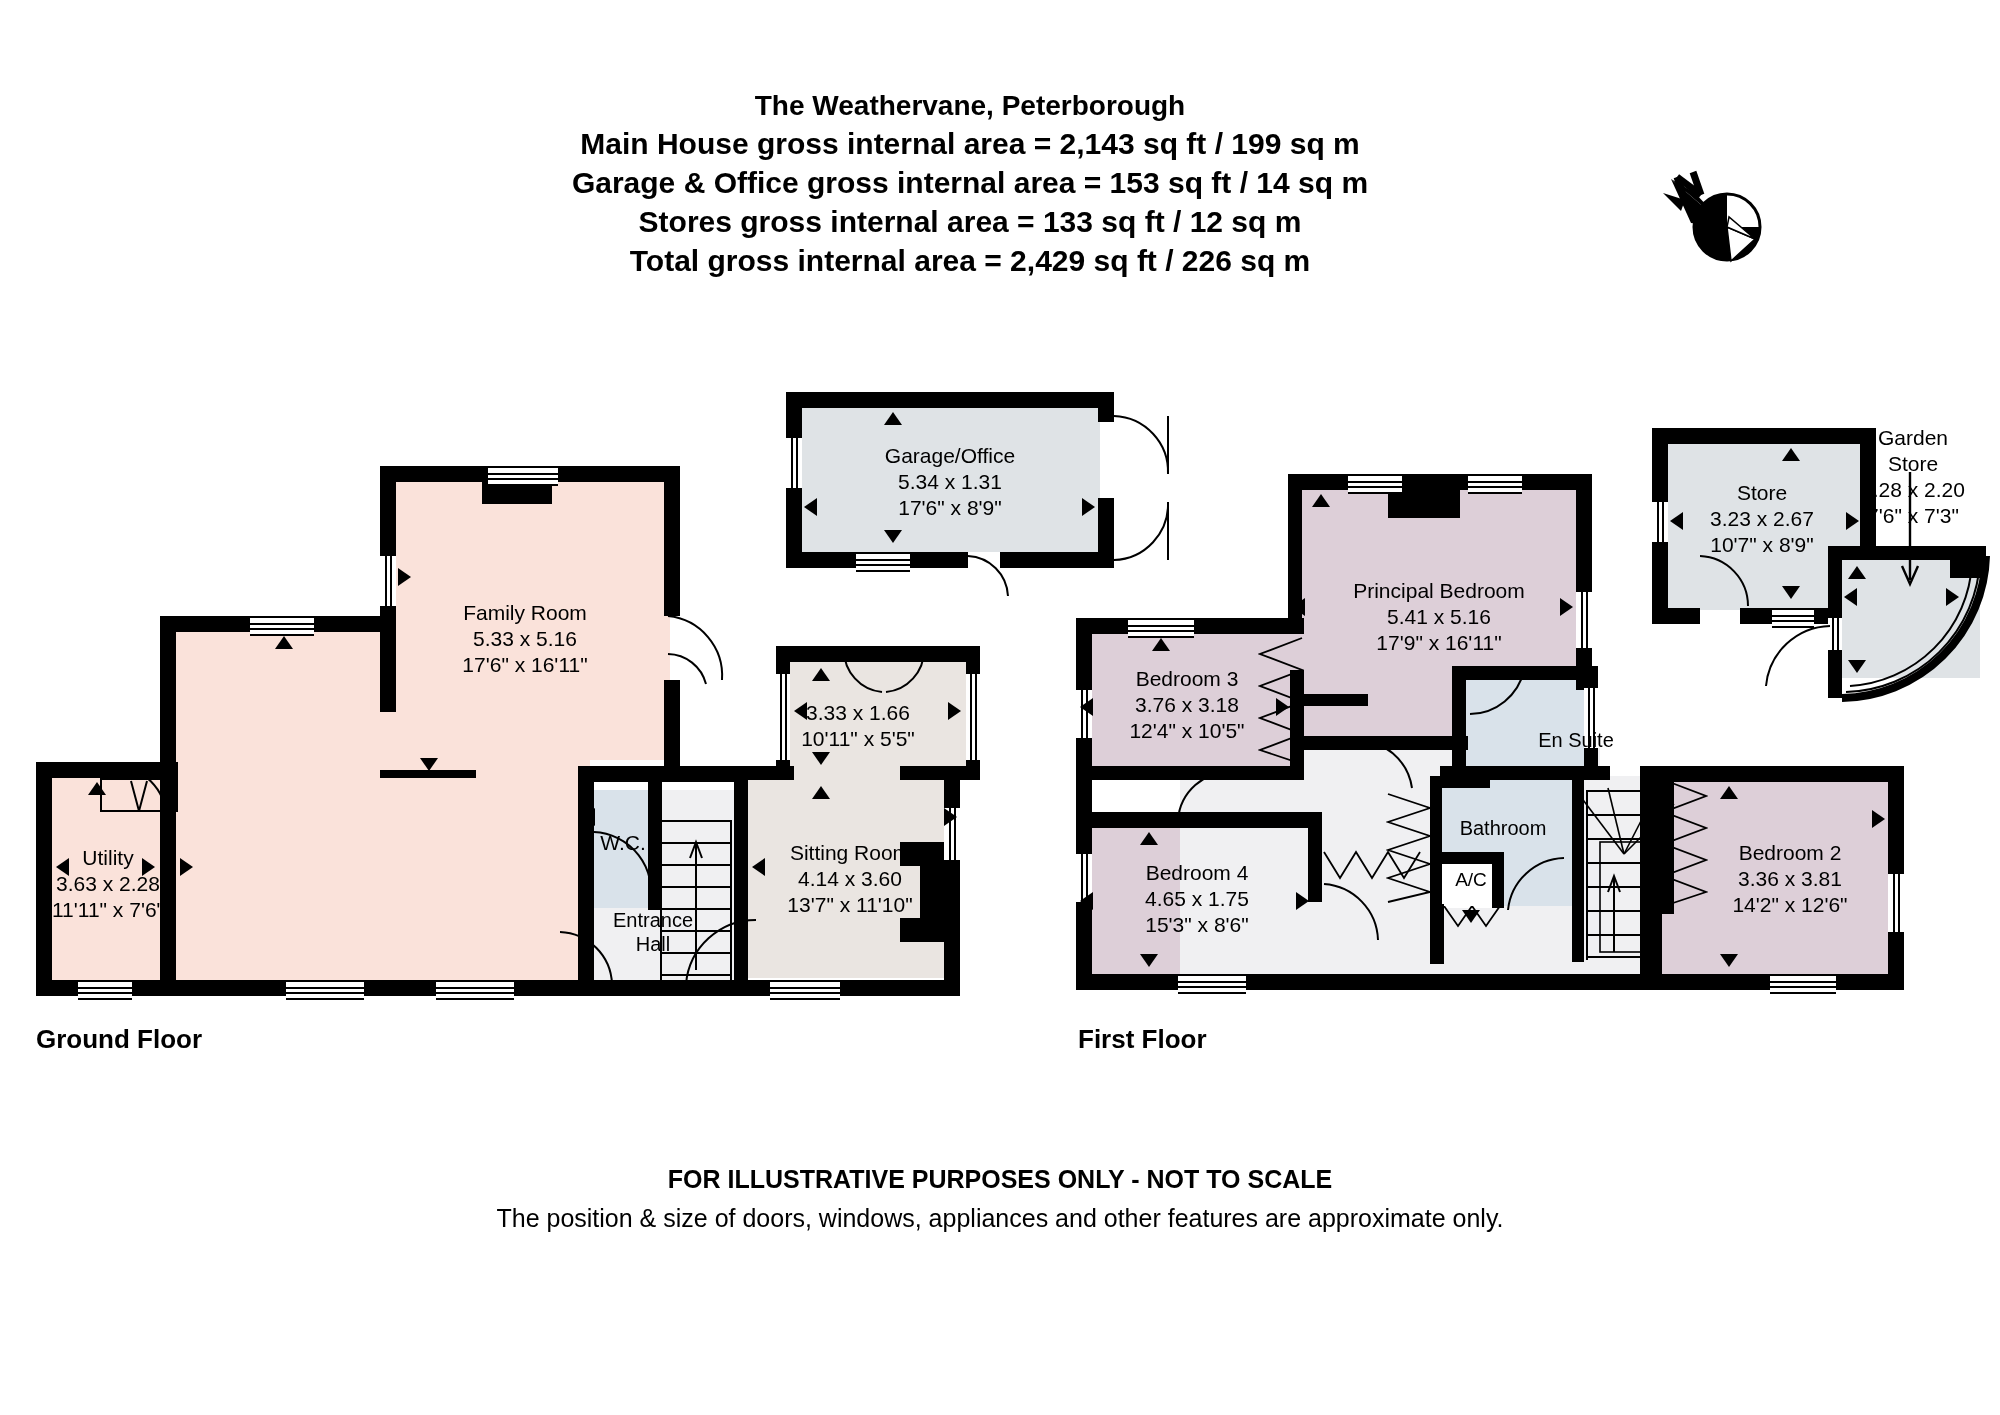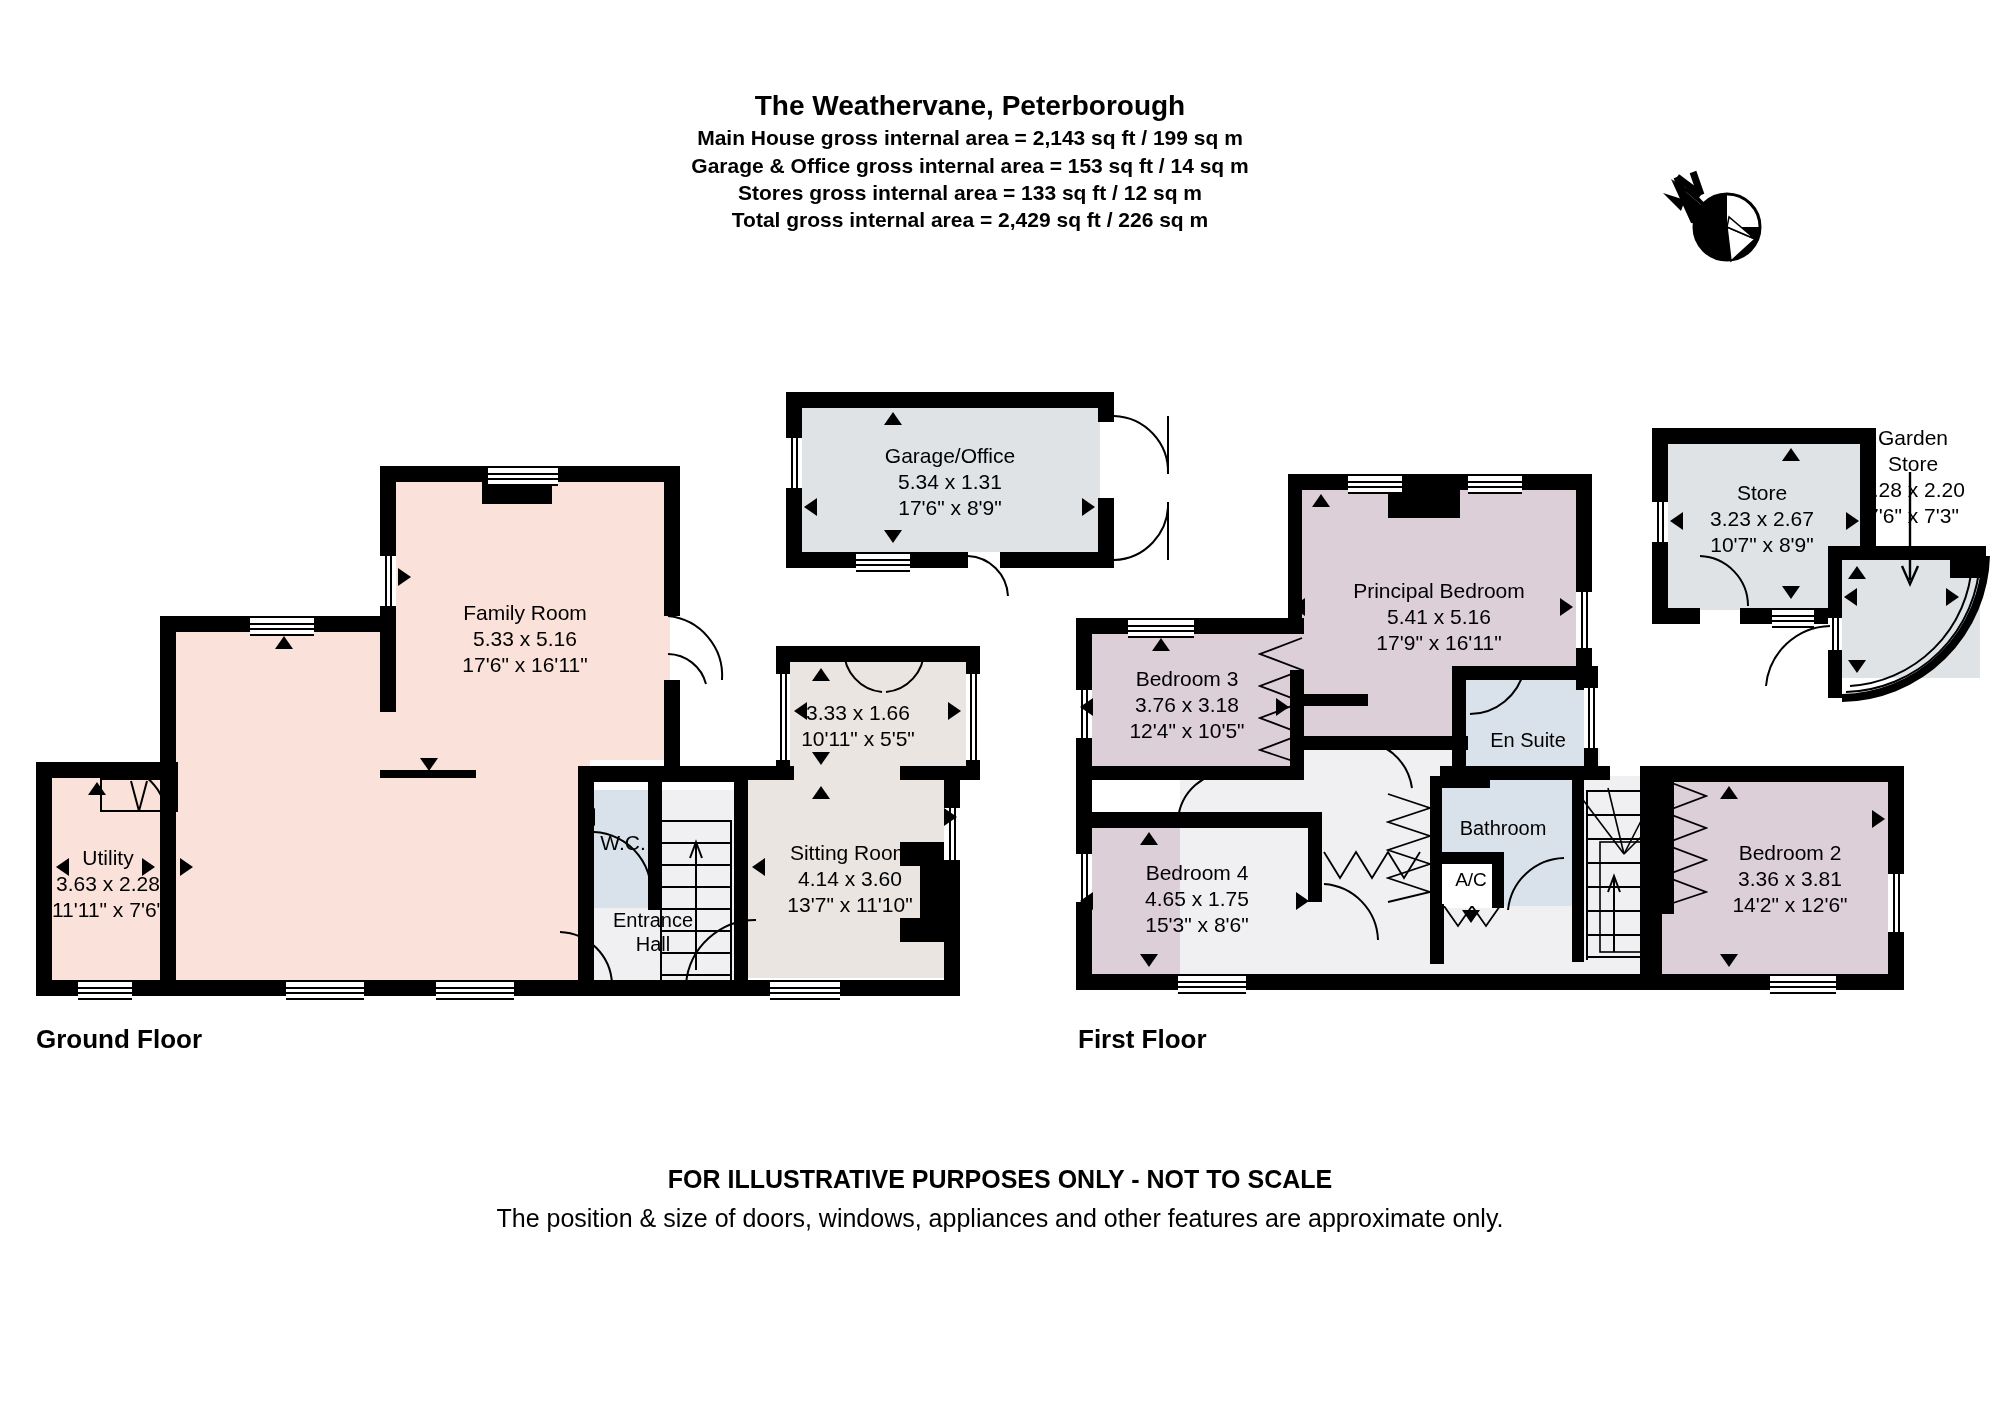--- a/index.html
+++ b/index.html
@@ -18,21 +18,21 @@
     left: 0; top: 88px;
     width: 1940px;
     text-align: center;
   }
   .header .line {
     font-weight: bold;
     line-height: 1.30;
     white-space: nowrap;
   }
   .header .title { font-size: 28px; }
-  .header .sub   { font-size: 21px; }
+  .header .sub   { font-size: 30px; }
 
   .footer {
     position: absolute;
     left: 0; top: 1160px;
     width: 2000px;
     text-align: center;
   }
   .footer .f1 { font-size: 25px; font-weight: bold; line-height: 1.55; }
   .footer .f2 { font-size: 25px; line-height: 1.55; }
 
@@ -513,21 +513,21 @@
   <div class="label" style="left:1092px; top:860px; width:210px;">
     <span>Bedroom 4</span><br>
     <span>4.65 x 1.75</span><br>
     <span>15'3" x 8'6"</span>
   </div>
   <div class="label" style="left:1690px; top:840px; width:200px;">
     <span>Bedroom 2</span><br>
     <span>3.36 x 3.81</span><br>
     <span>14'2" x 12'6"</span>
   </div>
-  <div class="label sm" style="left:1468px; top:728px; width:120px;">
+  <div class="label sm" style="left:1468px; top:728px; width:120px;padding-left:48px;">
     <span>En Suite</span>
   </div>
   <div class="label sm" style="left:1428px; top:816px; width:150px;">
     <span>Bathroom</span>
   </div>
   <div class="label tiny" style="left:1440px; top:868px; width:62px;">
     <span>A/C</span>
   </div>
 </div>
 

